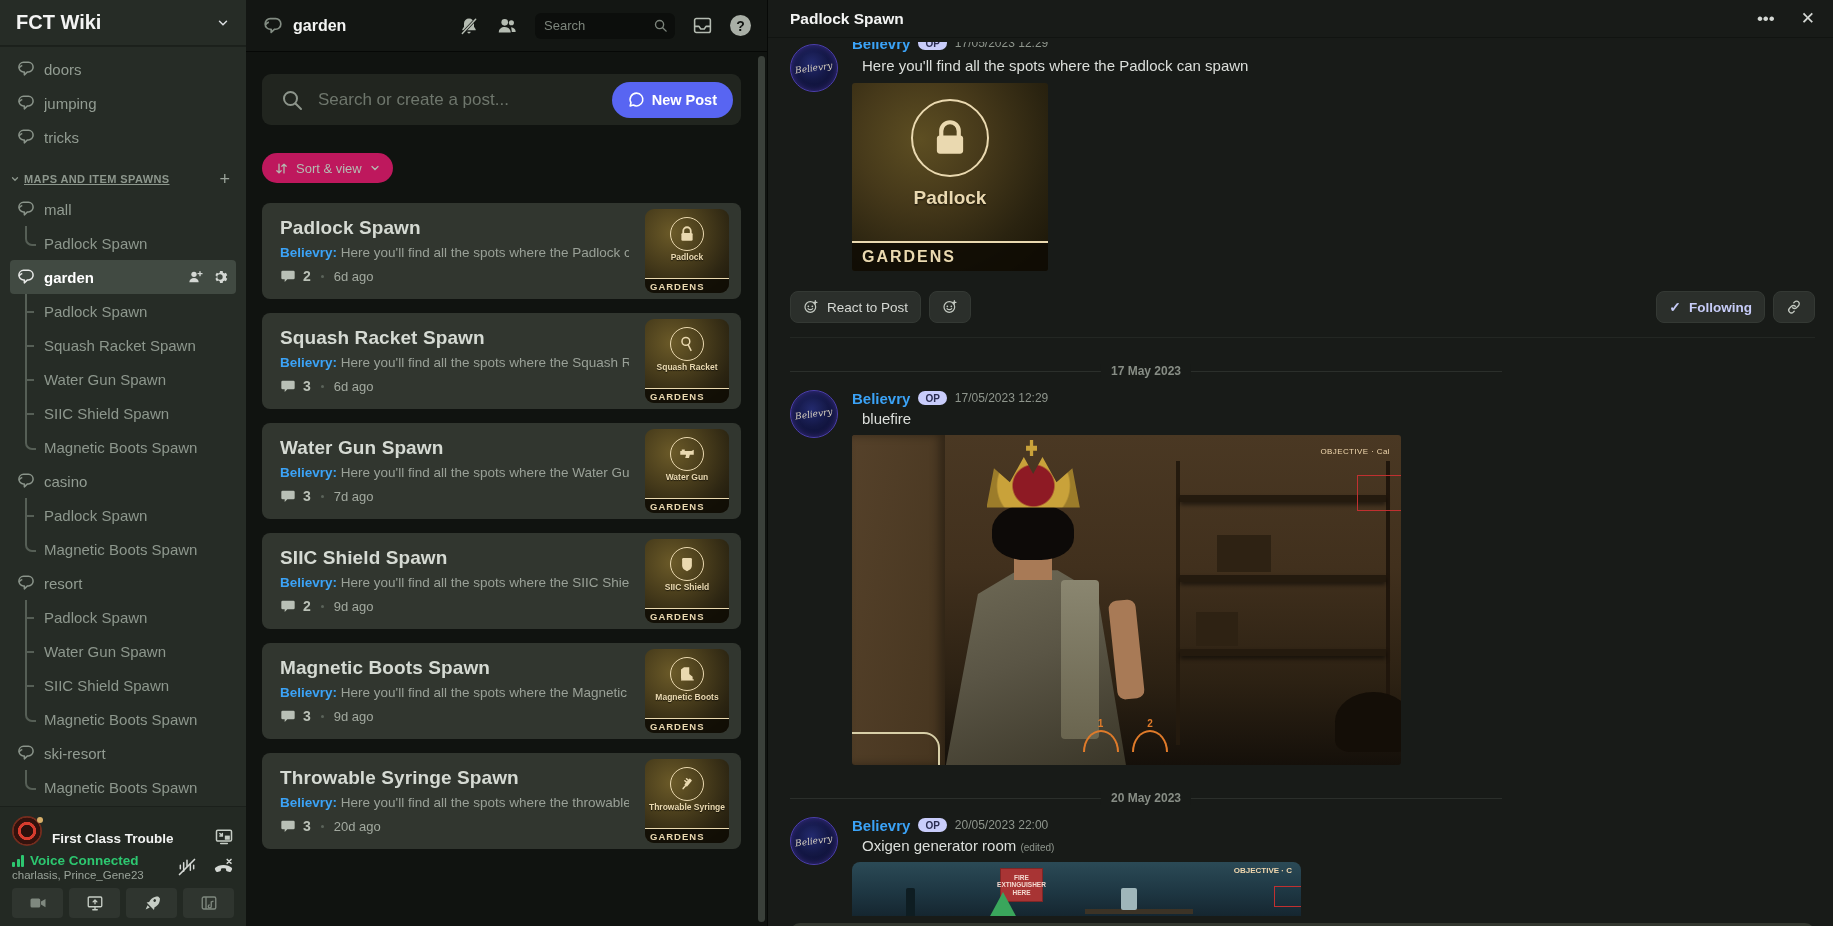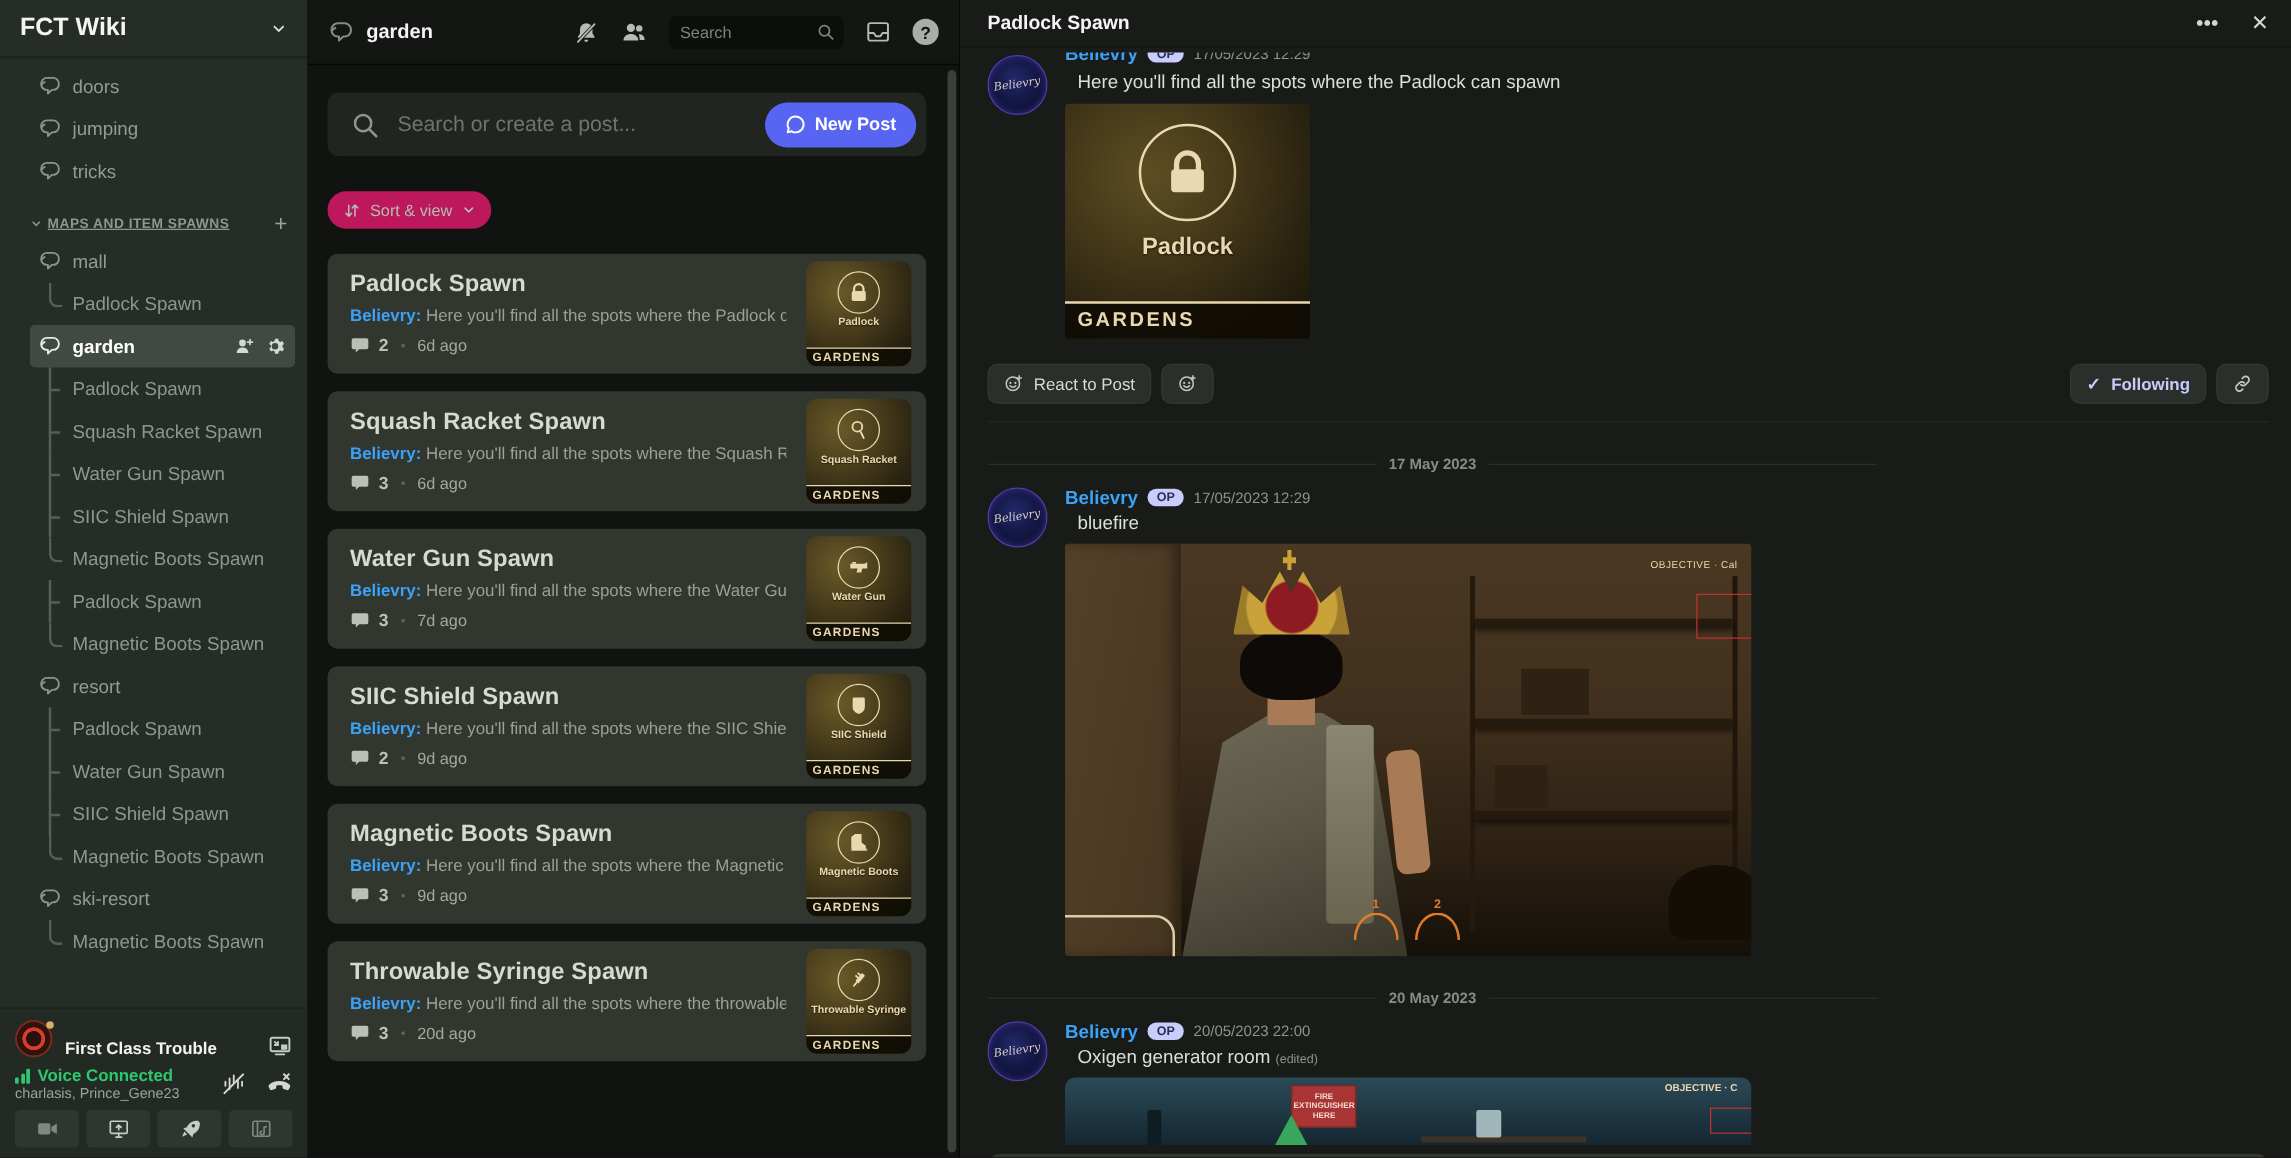--- a/index.html
+++ b/index.html
@@ -5,21 +5,21 @@
   * { margin:0; padding:0; box-sizing:border-box; }
   html,body { width:1833px; height:926px; overflow:hidden; }
   body { font-family:"Liberation Sans","DejaVu Sans",sans-serif; background:#101310; color:#dbdee1; }
   .app { display:flex; width:1833px; height:926px; }
 
   
   .sidebar { width:246px; height:100%; background:#262c26; display:flex; flex-direction:column; flex:none; }
   .server-header { height:46px; flex:none; display:flex; align-items:center; padding:0 16px; border-bottom:1px solid #1b201b; box-shadow:0 1px 0 rgba(0,0,0,.25); cursor:pointer; }
   .server-header .sname { font-weight:bold; font-size:20px; color:#f3f4f3; flex:1; }
   .server-header svg { color:#dbdee1; }
-  .channels { flex:1; overflow:hidden; padding:6px 10px 0 10px;margin-left:14px; }
+  .channels { flex:1; overflow:hidden; padding:6px 10px 0 10px; }
   .srow { height:34px; display:flex; align-items:center; border-radius:4px; color:#909a90; cursor:pointer; }
   .srow-label { font-size:15px; white-space:nowrap; overflow:hidden; flex:1; }
   .kind-channel .ch-icon { width:20px; height:20px; margin:0 8px 0 6px; flex:none; color:#8a948a; }
   .kind-channel .srow-label { color:#929c92; }
   .srow.selected { background:#414a42; }
   .srow.selected .srow-label { color:#ffffff; font-weight:bold; }
   .srow.selected .ch-icon { color:#e8eae8; }
   .row-actions { display:flex; gap:8px; margin-right:8px; color:#d4d8d4; }
   .row-actions svg { width:16px; height:16px; }
   .kind-thread .conn { width:16px; margin-left:10px; margin-right:8px; align-self:stretch; position:relative; flex:none; }
@@ -135,21 +135,21 @@
   .gi-body { position:absolute; left:17%; top:41%; width:33%; height:60%; background:linear-gradient(160deg,#6f6a56 0%, #5a5545 45%, #3a3628 100%); clip-path:polygon(18% 12%,40% 0,62% 0,84% 12%,100% 100%,0 100%); }
   .gi-sash { position:absolute; left:38%; top:44%; width:7%; height:48%; background:linear-gradient(180deg,#8a8670 0%, #6a654f 100%); border-radius:4px; }
   .gi-arm { position:absolute; left:47.5%; top:50%; width:5%; height:30%; background:#a87a56; border-radius:8px; transform:rotate(-6deg); }
   .gi-pot { position:absolute; right:-2%; bottom:4%; width:14%; height:18%; background:#140e07; border-radius:50% 50% 20% 20%; }
   .gi-obj { position:absolute; right:2%; top:3.5%; font-size:8px; font-weight:normal; color:#f0d7ae; letter-spacing:.4px; }
   .gi-objbox { position:absolute; right:-1%; top:12%; width:9%; height:11%; border:1.5px solid #c03030; }
   .gi-prompt { position:absolute; bottom:4%; width:36px; height:22px; border:2.5px solid #e07b2a; border-radius:50% 50% 0 0 / 100% 100% 0 0; border-bottom:none; color:#e07b2a; font-size:10px; font-weight:bold; text-align:center; }
   .gi-prompt b { position:relative; top:-14px; }
   .gi-pill { position:absolute; left:-4%; bottom:-8%; width:20%; height:18%; border:2.5px solid #d8cfa8; border-radius:16px; }
 
-  .game-img2 { margin-top:8px; width:549px; height:54px; border-radius:8px 8px 0 0; position:relative; overflow:hidden; cursor:pointer;
+  .game-img2 { margin-top:8px; width:449px; height:54px; border-radius:8px 8px 0 0; position:relative; overflow:hidden; cursor:pointer;
     background:linear-gradient(180deg,#2b4a56 0%, #1e3743 55%, #152630 100%); }
   .g2-sign { position:absolute; left:33%; top:12%; width:9.5%; height:62%; background:#a83434; border:1px solid #7e2626; display:flex; align-items:center; justify-content:center; text-align:center; font-size:6.5px; line-height:1.2; font-weight:bold; color:#f3d9d0; }
   .g2-tri { position:absolute; left:30.5%; bottom:-4%; width:0; height:0; border-left:14px solid transparent; border-right:14px solid transparent; border-bottom:26px solid #3aa65c; }
   .g2-shelf { position:absolute; left:52%; bottom:4%; width:24%; height:5px; background:#3c3326; }
   .g2-cup { position:absolute; left:60%; bottom:12%; width:3.5%; height:40%; background:#9fb6ba; border-radius:2px; }
   .g2-bottle { position:absolute; left:12%; bottom:0; width:2%; height:52%; background:#0e1d22; border-radius:2px 2px 0 0; }
   .g2-obj { position:absolute; right:2%; top:8%; font-size:8px; font-weight:bold; color:#f0d7ae; }
   .g2-objbox { position:absolute; right:-1%; top:44%; width:7%; height:40%; border:1.5px solid #c03030; }
 
   .chat-input { margin-top:7px; width:1025px; height:44px; background:#33372f; border-radius:10px; display:flex; align-items:center; padding:0 14px; }
@@ -268,20 +268,29 @@
           <span class="conn"></span>
 
           <span class="srow-label">SIIC Shield Spawn</span>
 
         </div>
         <div class="srow kind-thread conn-last">
 
           <span class="conn"></span>
 
           <span class="srow-label">Magnetic Boots Spawn</span>
+
+        </div>
+        <div class="srow kind-channel">
+
+          <svg class="ch-icon" width="20" height="20" viewBox="0 0 24 24" fill="none" stroke="currentColor" stroke-width="1.8" stroke-linejoin="round">
+            <path d="M9 4h6a5.5 5.5 0 015.5 5.5v.5A5.5 5.5 0 0115 15.5h-1.2L10 19v-3.5H9A5.5 5.5 0 013.5 10v-.5A5.5 5.5 0 019 4z"></path>
+            <path d="M7.5 7.8c-1.9.5-3.2 1.6-3.6 3.2"></path>
+          </svg>
+          <span class="srow-label">casino</span>
 
         </div>
         <div class="srow kind-thread conn-mid">
 
           <span class="conn"></span>
 
           <span class="srow-label">Padlock Spawn</span>
 
         </div>
         <div class="srow kind-thread conn-last">

